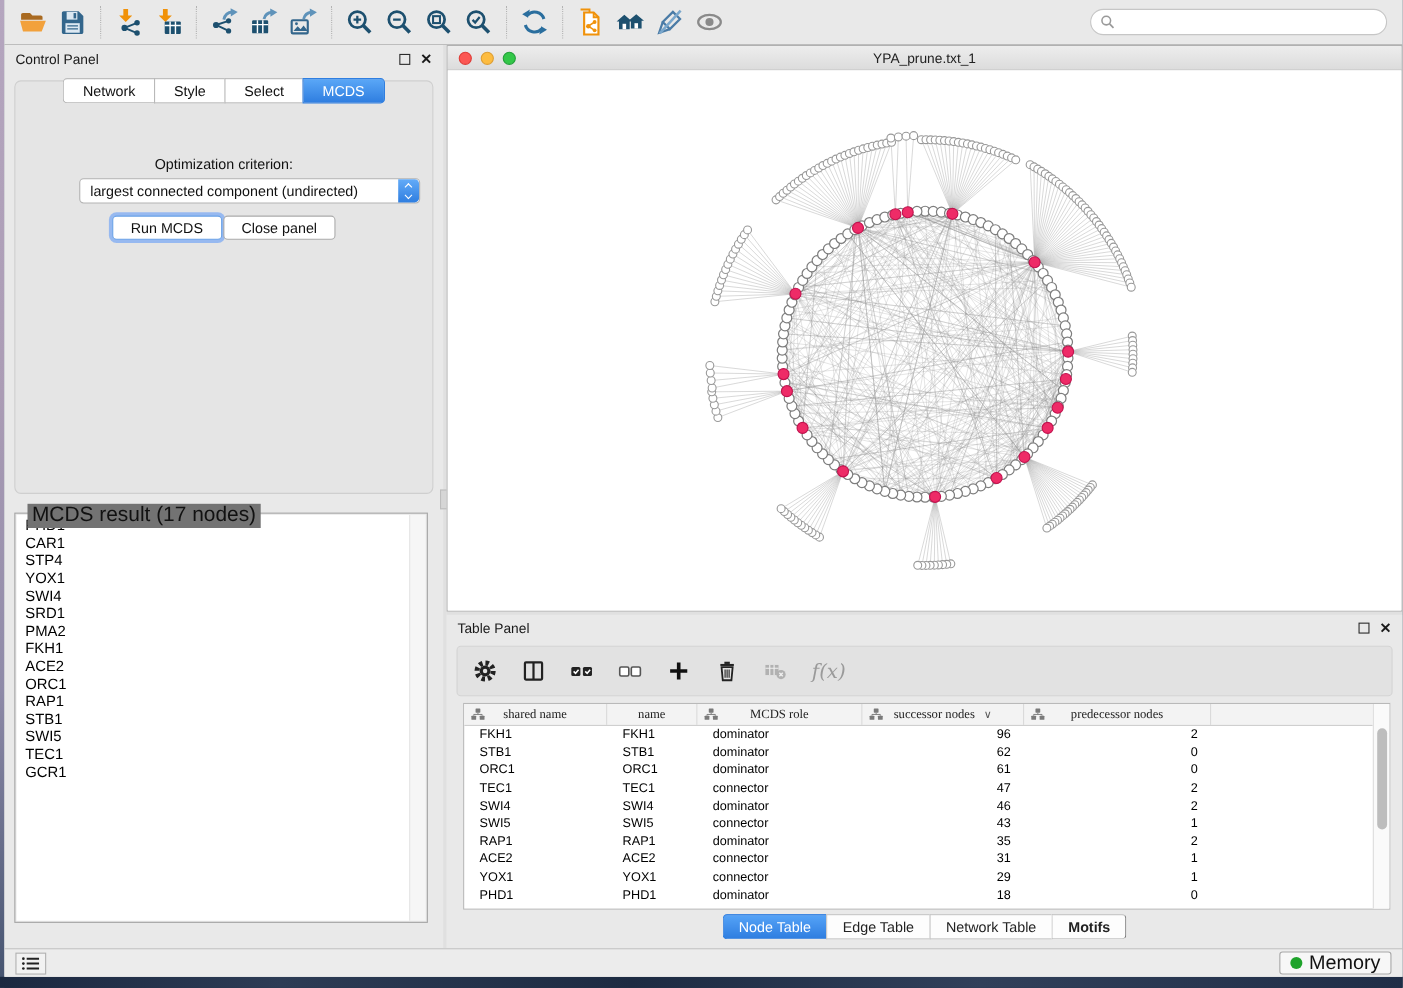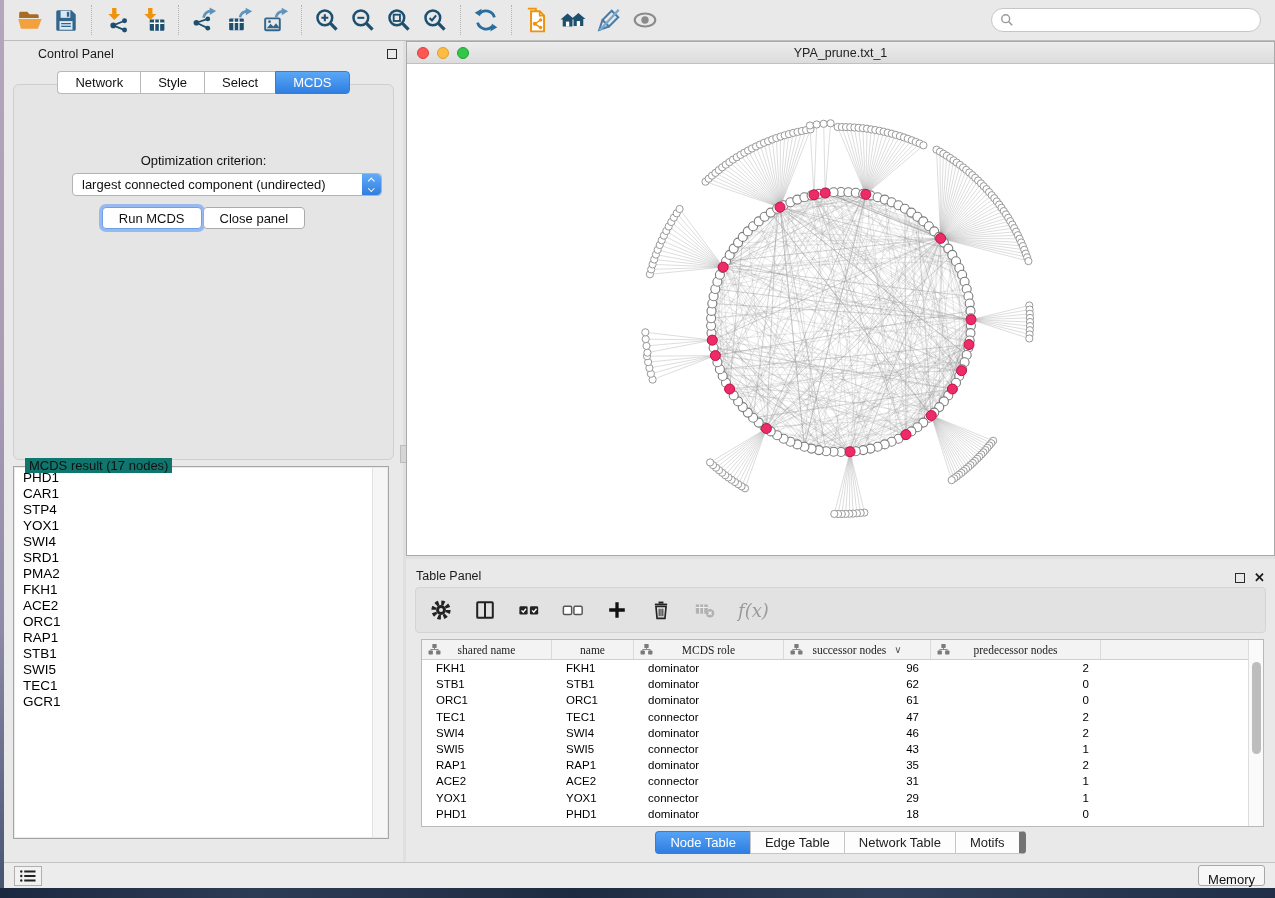--- a/index.html
+++ b/index.html
@@ -24,56 +24,56 @@
   .tb-btn svg { width:26px; height:26px; }
   .tb-sep { height:30px; border-left:1px dotted #b3b3b3; margin:0 7px; }
   #search-wrap { margin-left:auto; margin-right:14px; width:270px; height:24px;
     background:#fff; border:1px solid #c6c6c6; border-radius:12px;
     display:flex; align-items:center; padding:0 8px; }
   #search-input { border:none; outline:none; flex:1; font-size:12px; background:transparent; }
 
   
   #control-panel { left:0; top:41px; width:399px; height:821px; background:#e9e9e9; }
   #cp-header { position:absolute; left:0; top:0; width:100%; height:26px;
-    display:flex; align-items:center; padding:0 10px; font-size:12.5px; color:#1a1a1a;margin-left:24px; }
+    display:flex; align-items:center; padding:0 10px; font-size:12.5px; color:#1a1a1a; }
   .panel-winbtns { margin-left:auto; display:flex; gap:9px; align-items:center; }
   .float-btn { width:10px; height:10px; border:1.6px solid #2b2b2b; display:inline-block; }
   .close-btn { font-size:13px; font-weight:bold; color:#1a1a1a; line-height:10px; }
 
   #cp-tabs { position:absolute; left:0; top:30px; width:100%; display:flex; justify-content:center; z-index:3; }
   .cp-tab { height:23px; padding:0 17px; background:#fff; border:1px solid #b9b9b9;
     border-right:none; font-size:13px; color:#111; display:flex; align-items:center; }
   .cp-tab:first-child { border-radius:4px 0 0 4px; }
   .cp-tab:last-child { border-right:1px solid #2f7ee0; border-radius:0 4px 4px 0; }
   .cp-tab.active { background:linear-gradient(180deg,#5aa7f7,#2f7ee0); color:#fff;
     border-color:#2f7ee0; }
 
-  #cp-body { position:absolute; left:9px; top:43px; width:381px; height:376px;
+  #cp-body { position:absolute; left:9px; top:32px; width:381px; height:376px;
     background:#e5e5e5; border:1px solid #cfcfcf; border-radius:6px; }
   #opt-label { position:absolute; left:0; top:68px; width:100%; text-align:center;
     font-size:13px; color:#111; }
   #opt-select { position:absolute; left:36px; top:88px; width:310px; height:23px;
     background:#fff; border:1px solid #b3b3b3; border-radius:4px;
     display:flex; align-items:center; font-size:13px; color:#111;margin-left:22px; }
   #opt-select .sel-text { flex:1; padding-left:9px; white-space:nowrap; overflow:hidden; }
   .sel-stepper { width:19px; height:100%; border-radius:0 4px 4px 0;
     background:linear-gradient(180deg,#63abf8,#2f7ee0); display:flex; flex-direction:column;
     align-items:center; justify-content:center; gap:2px; }
   .sel-stepper i { border:solid #fff; border-width:0 1.6px 1.6px 0; padding:1.8px; display:block; }
   .sel-stepper .up { transform:rotate(-135deg); }
   .sel-stepper .dn { transform:rotate(45deg); }
   .cp-btn-row { position:absolute; left:0; top:122px; width:100%; display:flex;
     justify-content:center; gap:1px; }
   .mac-btn { height:22px; padding:0 16px; background:#fff; border:1px solid #ababab;
     border-radius:4px; font-size:13px; color:#111; display:flex; align-items:center; }
   .mac-btn.focused { box-shadow:0 0 0 3px rgba(88,150,250,.55); border-color:#6ba3e8; }
 
   #mcds-fieldset { position:absolute; left:9px; top:425px; width:376px; height:373px; }
-  #mcds-legend { position:absolute; left:12px; top:-8px; background:#0f766e; padding:0 4px;
-    font-size:13px; color:#111; z-index:2; }
+  #mcds-legend { position:absolute; left:12px; top:-8px; background:#737373; padding:0 4px;
+    font-size:19px; color:#111; z-index:2; }
   #mcds-box { position:absolute; inset:0; border:1px solid #a5a5a5; }
   #mcds-list { position:absolute; left:1px; top:1px; right:15px; bottom:1px; background:#fff;
     border-right:1px solid #e2e2e2; overflow:hidden; padding-top:2px; }
   .mcds-item { font-size:13.5px; color:#000; padding-left:8px; line-height:16px; }
   #mcds-scroll { position:absolute; top:1px; right:1px; width:14px; bottom:1px; background:#f6f6f6; }
 
   
   #vsplit { left:399px; top:41px; width:3px; height:821px; background:#e0e0e0; }
   #vsplit-handle { position:absolute; left:-3px; top:404px; width:8px; height:18px;
     background:#d6d6d6; border:1px solid #bdbdbd; }
@@ -94,21 +94,21 @@
   #net-svg { width:100%; height:100%; }
   .chord { stroke:#8f8f8f; stroke-opacity:.3; stroke-width:.7; }
   .fanline { stroke:#9d9d9d; stroke-opacity:.5; stroke-width:.7; }
   .leaf { fill:#fff; stroke:#999; stroke-width:1; }
   .ringnode { fill:#fff; stroke:#7d7d7d; stroke-width:1.1; }
   .hub { fill:#ee2b67; stroke:#c2124e; stroke-width:1; }
 
   
   #table-panel { left:402px; top:559px; width:869px; height:303px; background:#e9e9e9; }
   #tp-header { position:absolute; left:0; top:0; width:100%; height:24px; display:flex;
-    align-items:flex-end; padding:0 10px; font-size:12.5px; color:#1a1a1a; }
+    align-items:center; padding:0 10px; font-size:12.5px; color:#1a1a1a; }
   #tp-toolbar { position:absolute; left:9px; top:28px; width:851px; height:46px;
     background:#e2e2e2; border:1px solid #d4d4d4; border-radius:4px;
     display:flex; align-items:center; padding-left:14px; gap:22px; }
   .tp-icon svg { width:22px; height:22px; display:block; }
   .fx-label { font-family:"DejaVu Serif", serif; font-style:italic; font-size:18px; color:#9a9a9a; }
 
   #table-outer { position:absolute; left:15px; top:80px; width:843px; height:188px;
     background:#fff; border:1px solid #b9b9b9; display:flex; }
   #table-grid { flex:1; overflow:hidden; }
   .trow, #thead-row { display:grid; grid-template-columns:130px 82px 150px 147px 170px 1fr; }
@@ -123,31 +123,31 @@
   .tcell.left { padding-left:14px; }
   .tcell.num { text-align:right; padding-right:12px; }
   #table-vscroll { width:15px; border-left:1px solid #ddd; background:#fafafa; position:relative; }
   #table-vthumb { position:absolute; left:2.5px; top:22px; width:9px; height:92px;
     background:#bdbdbd; border-radius:5px; }
 
   #tp-tabs { position:absolute; left:0; bottom:8px; width:100%; display:flex; justify-content:center; }
   .tp-tab { height:23px; padding:0 14px; background:#fdfdfd; border:1px solid #c6c6c6;
     border-right:none; font-size:13px; color:#222; display:flex; align-items:center; }
   .tp-tab:first-child { border-radius:4px 0 0 4px; }
-  .tp-tab:last-child { border-right:7px solid #737373; border-radius:0 4px 4px 0; }
+  .tp-tab:last-child { border-right:1px solid #737373; border-radius:0 4px 4px 0;font-weight:bold; }
   .tp-tab.active { background:linear-gradient(180deg,#55a3f7,#2f7ee0); color:#fff; border-color:#2f7ee0; }
 
   
   #status-bar { left:0; top:862px; width:1271px; height:26px; background:#ececec;
     border-top:1px solid #c4c4c4; display:flex; align-items:center; padding:0 10px; }
   #list-btn { width:28px; height:20px; background:#f2f2f2; border:1px solid #b0b0b0;
     display:flex; align-items:center; justify-content:center; }
   #memory-btn { margin-left:auto; height:21px; background:#f7f7f7; border:1px solid #a8a8a8;
     border-radius:3px; display:flex; align-items:center; gap:6px; padding:0 9px;
-    font-size:13px; color:#111;flex-direction:column; }
+    font-size:18px; color:#111; }
   #memory-dot { width:11px; height:11px; border-radius:50%; background:#1ea32b; }
 </style>
 </head>
 <body>
 
 <div id="wall-left" class="abs"></div>
 <div id="wall-bottom" class="abs"></div>
 
 <div id="app" class="abs">
 

